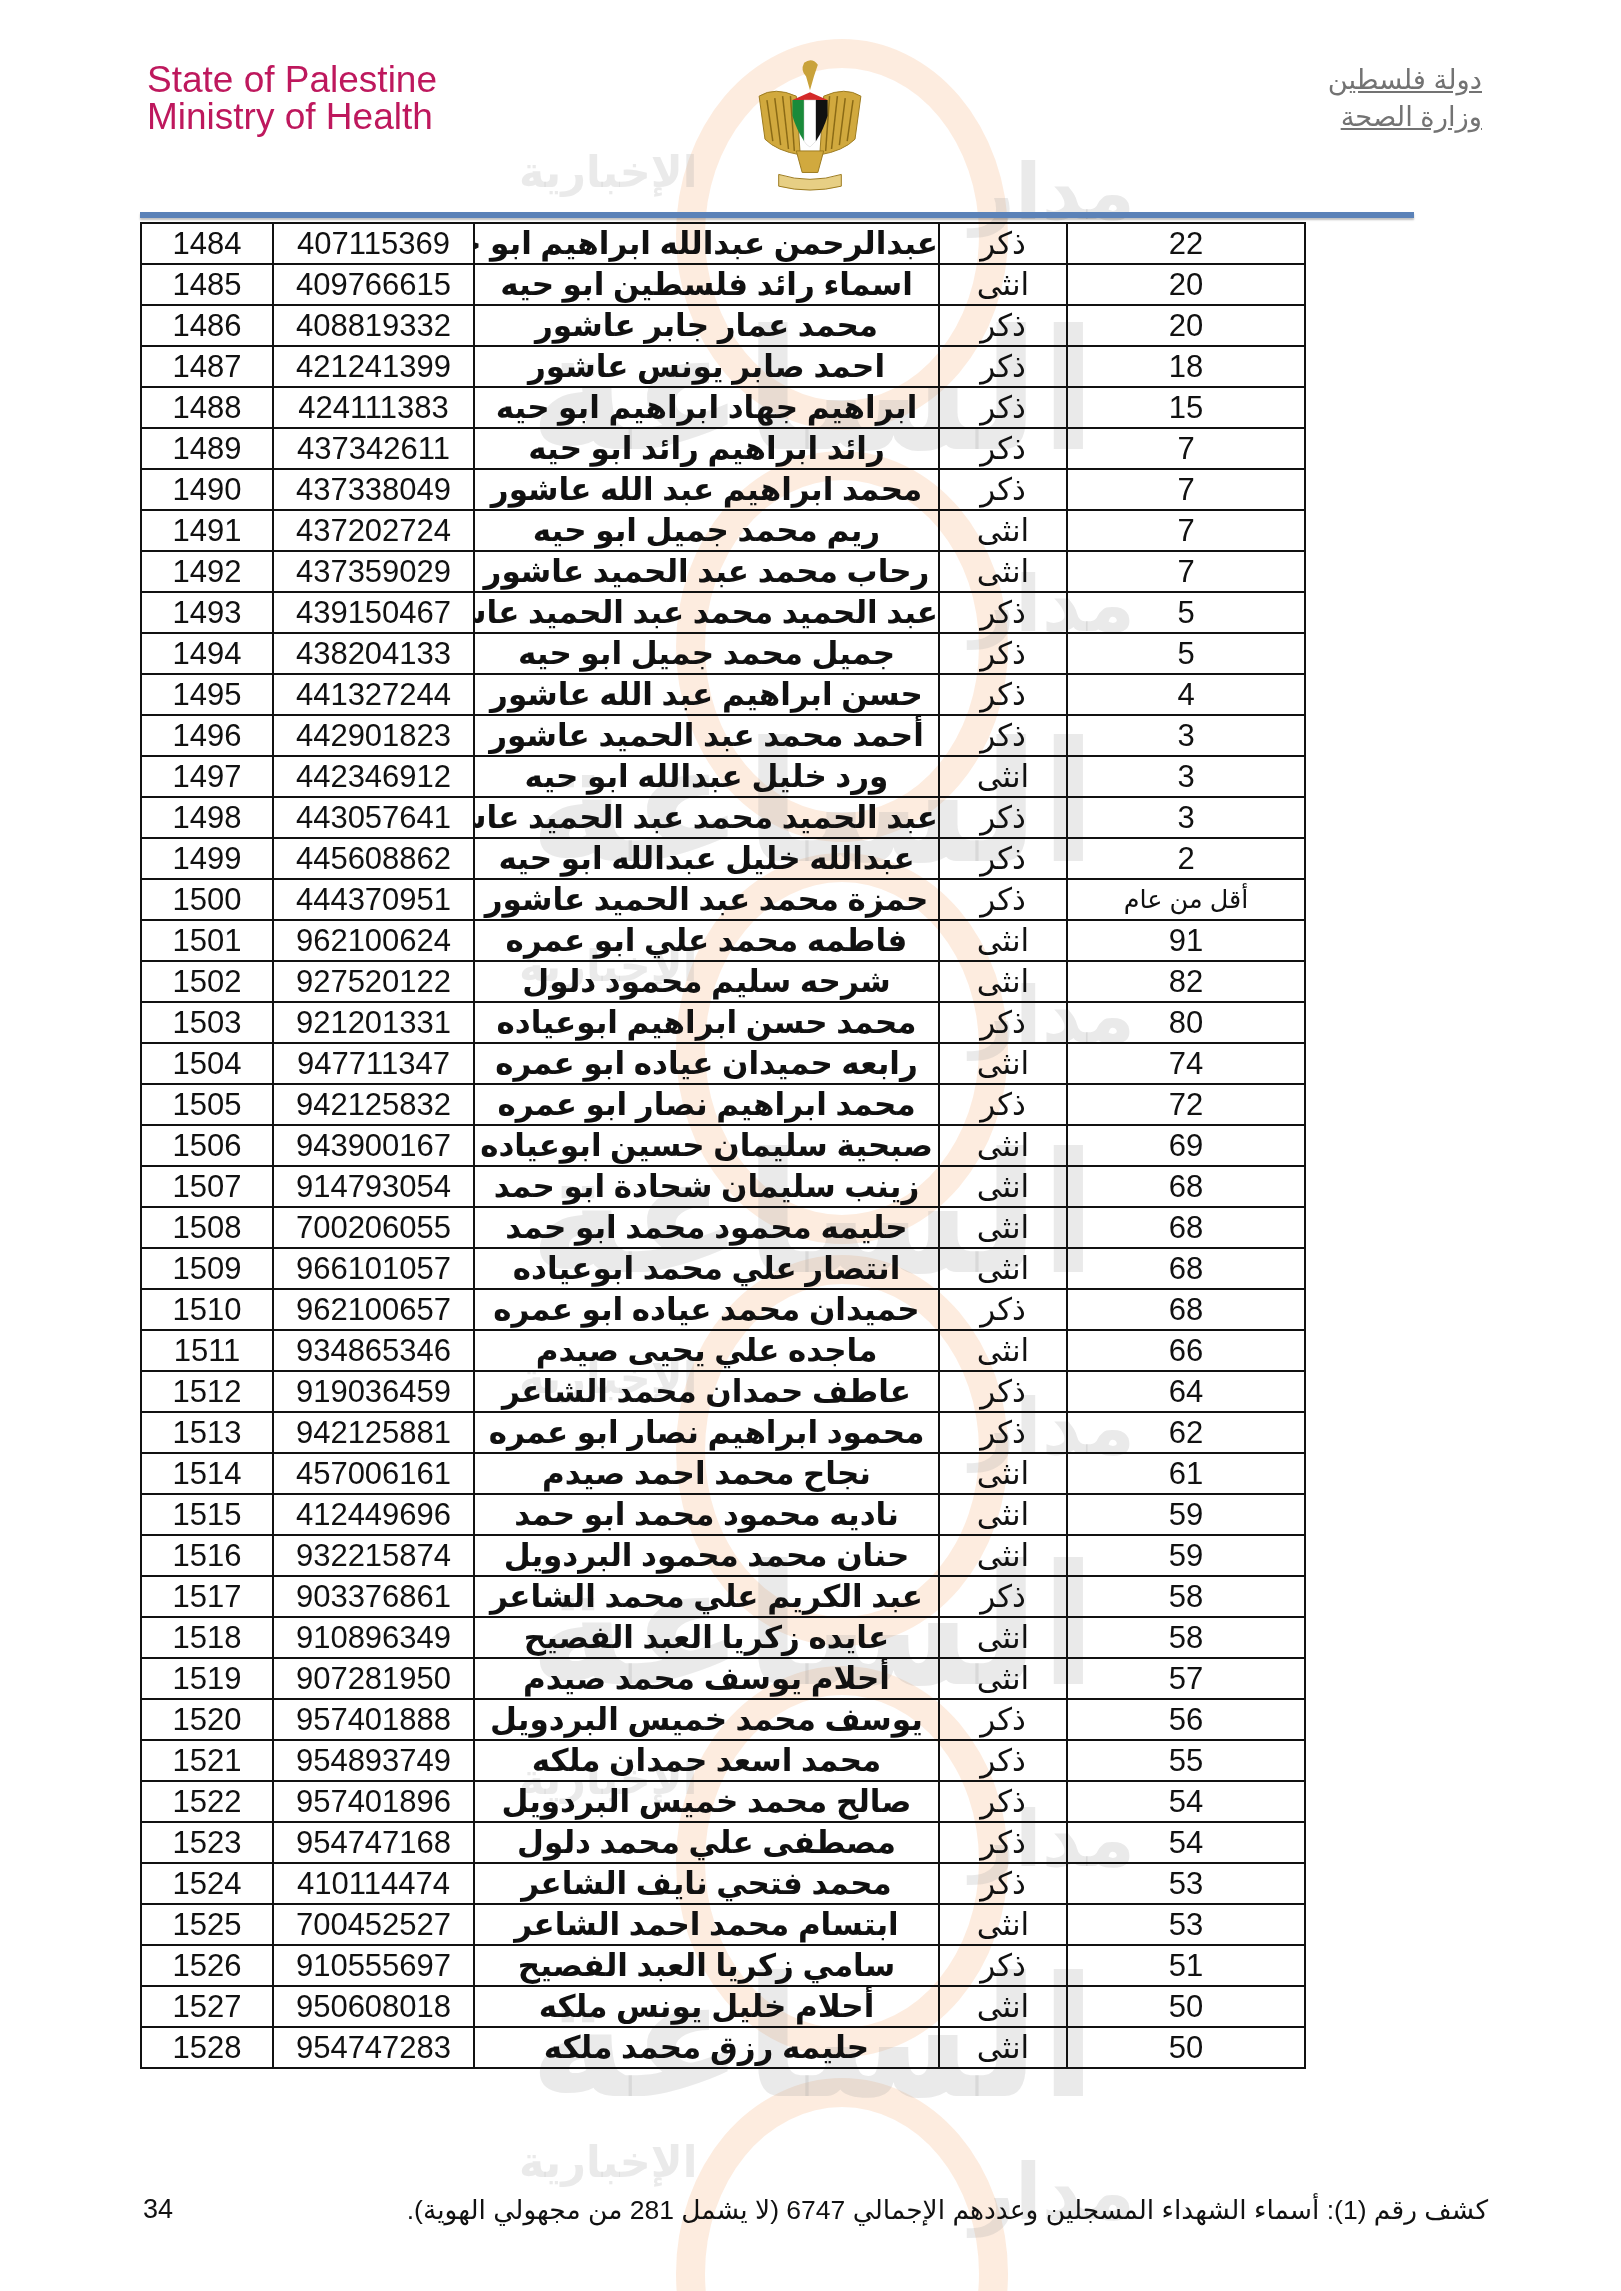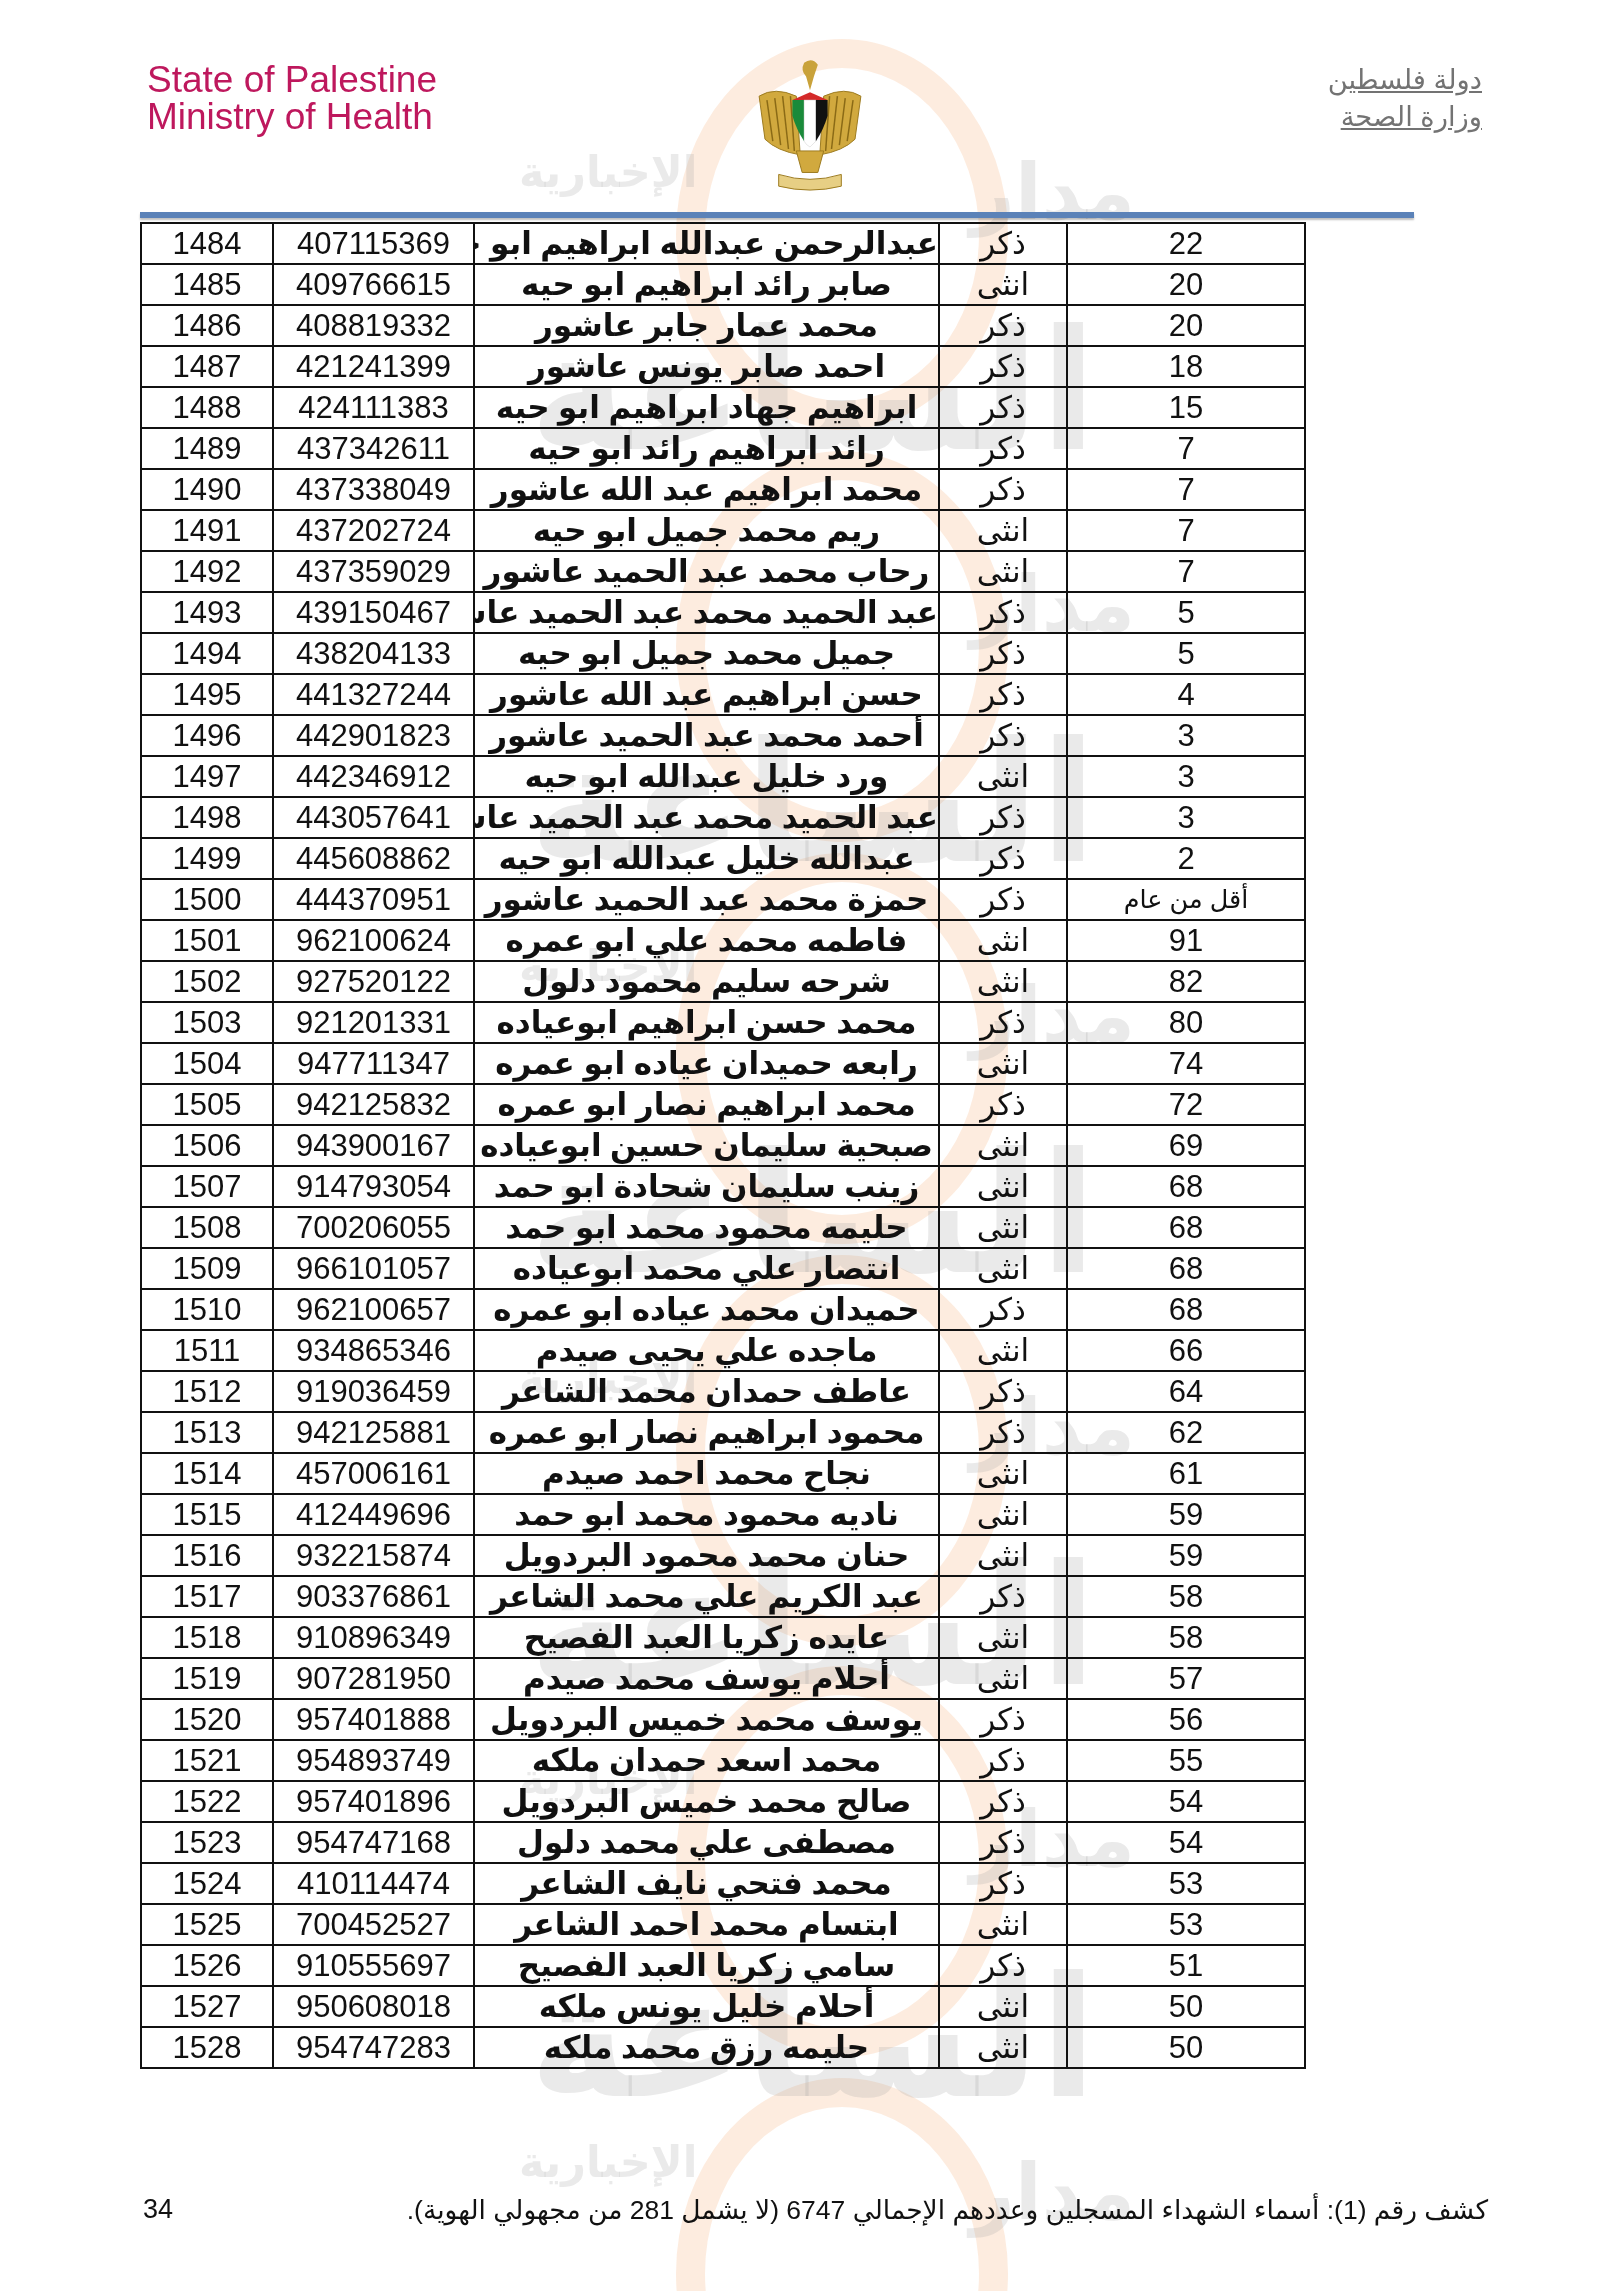--- a/index.html
+++ b/index.html
@@ -96,21 +96,21 @@
       <tr>
         <td class="c-seq">1484</td>
         <td class="c-id">407115369</td>
         <td class="c-name">عبدالرحمن عبدالله ابراهيم ابو حيه</td>
         <td class="c-sex">ذكر</td>
         <td class="c-age">22</td>
       </tr>
       <tr>
         <td class="c-seq">1485</td>
         <td class="c-id">409766615</td>
-        <td class="c-name">صابر رائد ابراهيم ابو حيه</td>
+        <td class="c-name">اسماء رائد فلسطين ابو حيه</td>
         <td class="c-sex">انثى</td>
         <td class="c-age">20</td>
       </tr>
       <tr>
         <td class="c-seq">1486</td>
         <td class="c-id">408819332</td>
         <td class="c-name">محمد عمار جابر عاشور</td>
         <td class="c-sex">ذكر</td>
         <td class="c-age">20</td>
       </tr>

